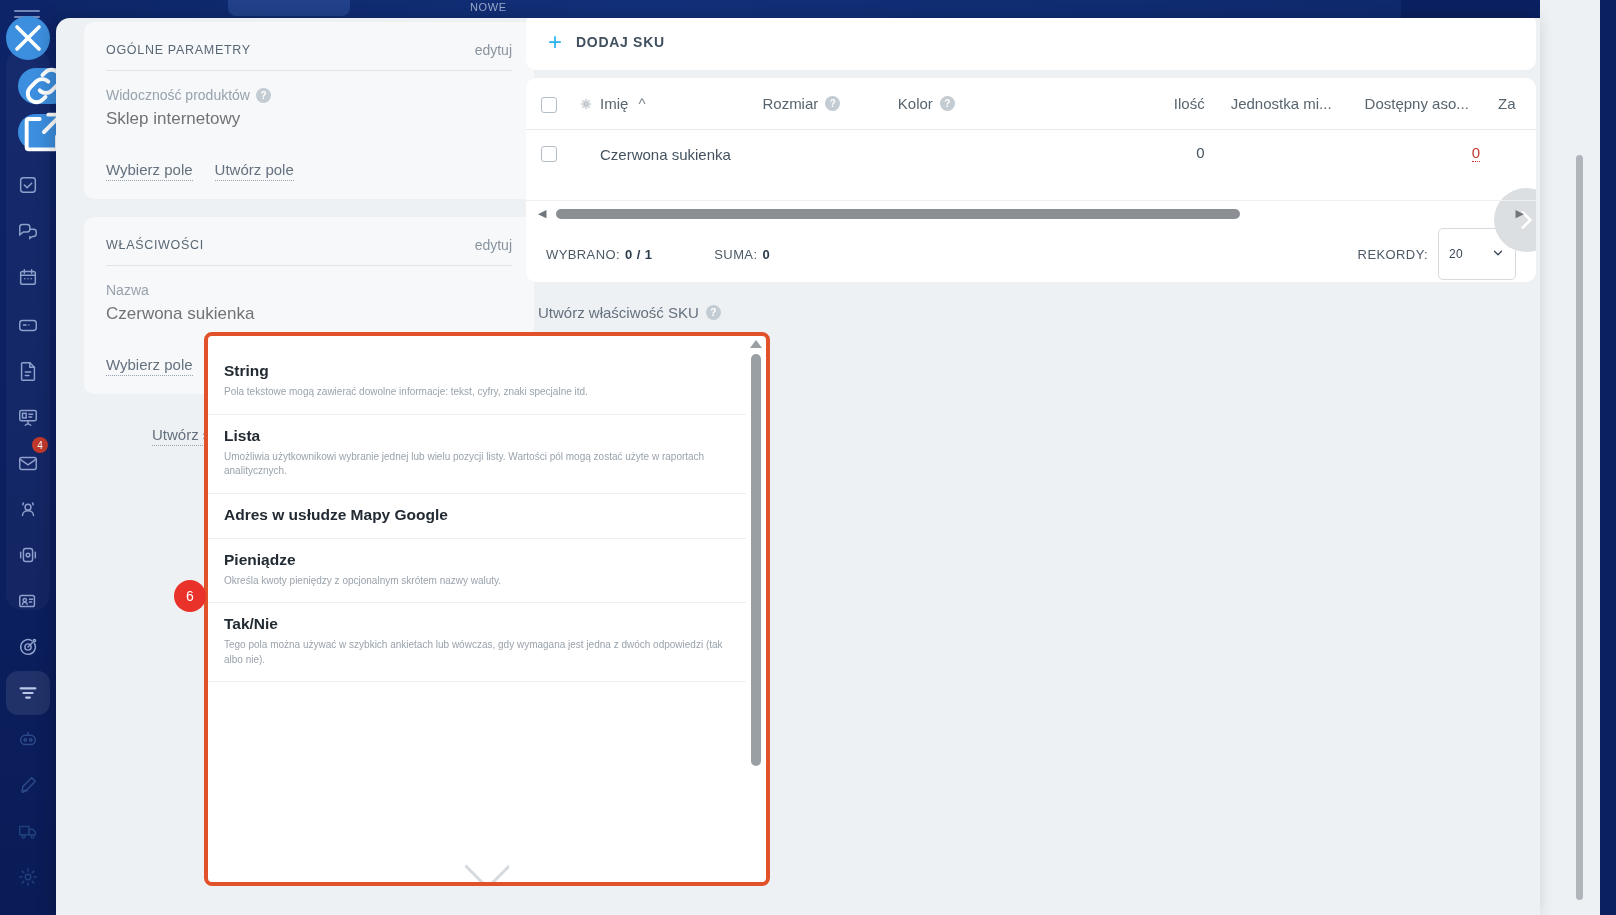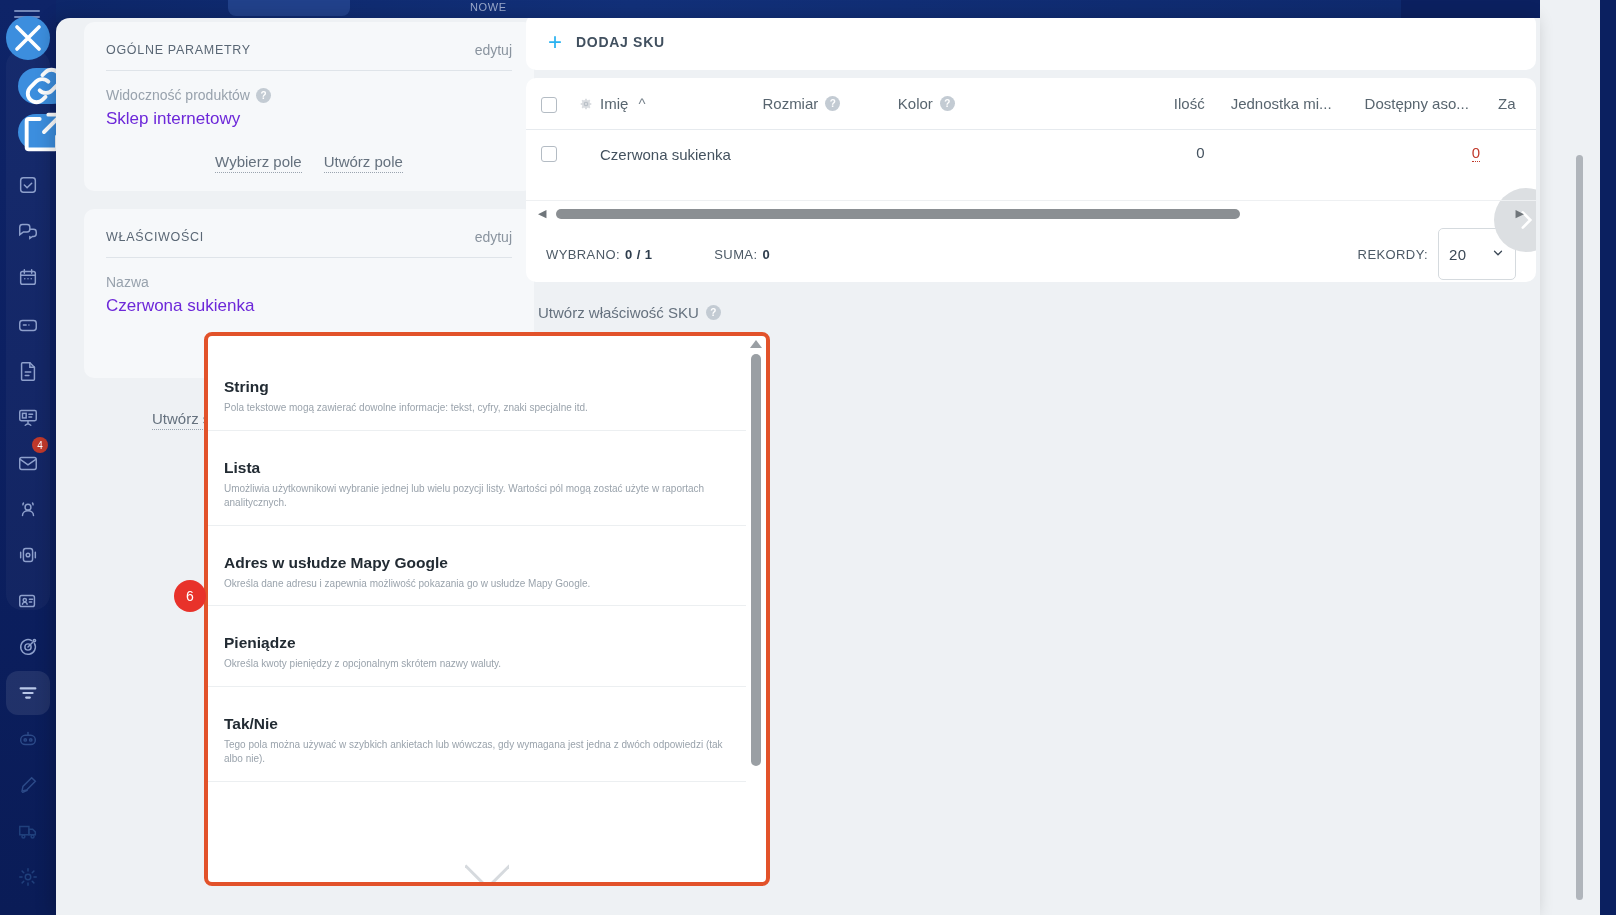--- a/index.html
+++ b/index.html
@@ -101,27 +101,27 @@
     padding-bottom:12px; border-bottom:1px solid #dfe4e9;
   }
   .card-title {
     font-size:12.5px; letter-spacing:.7px; color:#5a6775; text-transform:uppercase;
   }
   .card-edit { font-size:14px; color:#8a949f; }
   .field-label {
     display:flex; align-items:center; gap:6px;
     font-size:14px; color:#98a2ad; margin-top:16px;
   }
-  .field-value { font-size:17px; color:#6d28d9; margin-top:6px; }
+  .field-value { font-size:17px; color:#737373; margin-top:6px; }
   .help-dot {
     width:15px; height:15px; border-radius:50%; background:#c3cbd3; color:#fff;
     font-size:10px; display:inline-flex; align-items:center; justify-content:center;
     font-weight:bold;
   }
-  .dot-links { display:flex; gap:22px; margin-top:24px;justify-content:center; }
+  .dot-links { display:flex; gap:22px; margin-top:32px; }
   .dot-link {
     font-size:15px; color:#65717e;
     border-bottom:1px dotted #9aa4af; padding-bottom:2px;
   }
   .make-section {
     margin-left:68px; margin-top:14px; font-size:15px; color:#65717e;
     border-bottom:1px dotted #9aa4af; display:inline-block; padding-bottom:2px;
   }
 
   
@@ -176,37 +176,37 @@
     font-size:13px; letter-spacing:.4px; color:#4d5a66;
   }
   .tfoot b { color:#2d3c4c; }
   .foot-gap { width:62px; }
   .rec-wrap {
     margin-left:auto; display:flex; align-items:center; gap:10px;
   }
   .rec-select {
     width:78px; height:52px; border:1px solid #d5dade; border-radius:5px;
     display:flex; align-items:center; justify-content:space-between;
-    padding:0 10px; font-size:15px; color:#3b4856; background:#fff;
+    padding:0 10px; font-size:12px; color:#3b4856; background:#fff;
   }
   .sku-prop {
     margin-top:22px; margin-left:12px; display:flex; align-items:center; gap:7px;
     font-size:15px; color:#65717e;
   }
 
   
   .dd {
     position:absolute; left:204px; top:332px; width:566px; height:554px;
     background:#fff; border:4px solid #e2522a; border-radius:8px;
     z-index:20; overflow:hidden;
   }
   .dd-list { position:absolute; inset:0 20px 0 0; padding:14px 0 0 0; }
   .dd-item { padding:12px 16px 14px 16px; border-bottom:1px solid #eceff1; }
   .dd-item:last-child { border-bottom:none; }
-  .dd-name { font-size:15.5px; font-weight:bold; color:#222b33;margin-top:16px; }
+  .dd-name { font-size:15.5px; font-weight:bold; color:#222b33; }
   .dd-desc { font-size:10px; color:#9aa3ac; margin-top:5px; line-height:1.45; }
   .dd-sb {
     position:absolute; right:2px; top:2px; width:16px; bottom:2px; background:#fff;
   }
   .dd-sb-up {
     position:absolute; left:2px; top:2px; width:0; height:0;
     border-left:6px solid transparent; border-right:6px solid transparent;
     border-bottom:8px solid #9a9fa4;
   }
   .dd-sb-thumb {
@@ -530,21 +530,20 @@
       <div class="dd-item">
         <div class="dd-name">String</div>
         <div class="dd-desc">Pola tekstowe mogą zawierać dowolne informacje: tekst, cyfry, znaki specjalne itd.</div>
       </div>
       <div class="dd-item">
         <div class="dd-name">Lista</div>
         <div class="dd-desc">Umożliwia użytkownikowi wybranie jednej lub wielu pozycji listy. Wartości pól mogą zostać użyte w raportach analitycznych.</div>
       </div>
       <div class="dd-item">
         <div class="dd-name">Adres w usłudze Mapy Google</div>
-        <div class="dd-desc">Określa dane adresu i zapewnia możliwość pokazania go w usłudze Mapy Google.</div>
       </div>
       <div class="dd-item">
         <div class="dd-name">Pieniądze</div>
         <div class="dd-desc">Określa kwoty pieniędzy z opcjonalnym skrótem nazwy waluty.</div>
       </div>
       <div class="dd-item">
         <div class="dd-name">Tak/Nie</div>
         <div class="dd-desc">Tego pola można używać w szybkich ankietach lub wówczas, gdy wymagana jest jedna z dwóch odpowiedzi (tak albo nie).</div>
       </div>
       <div class="dd-item">

